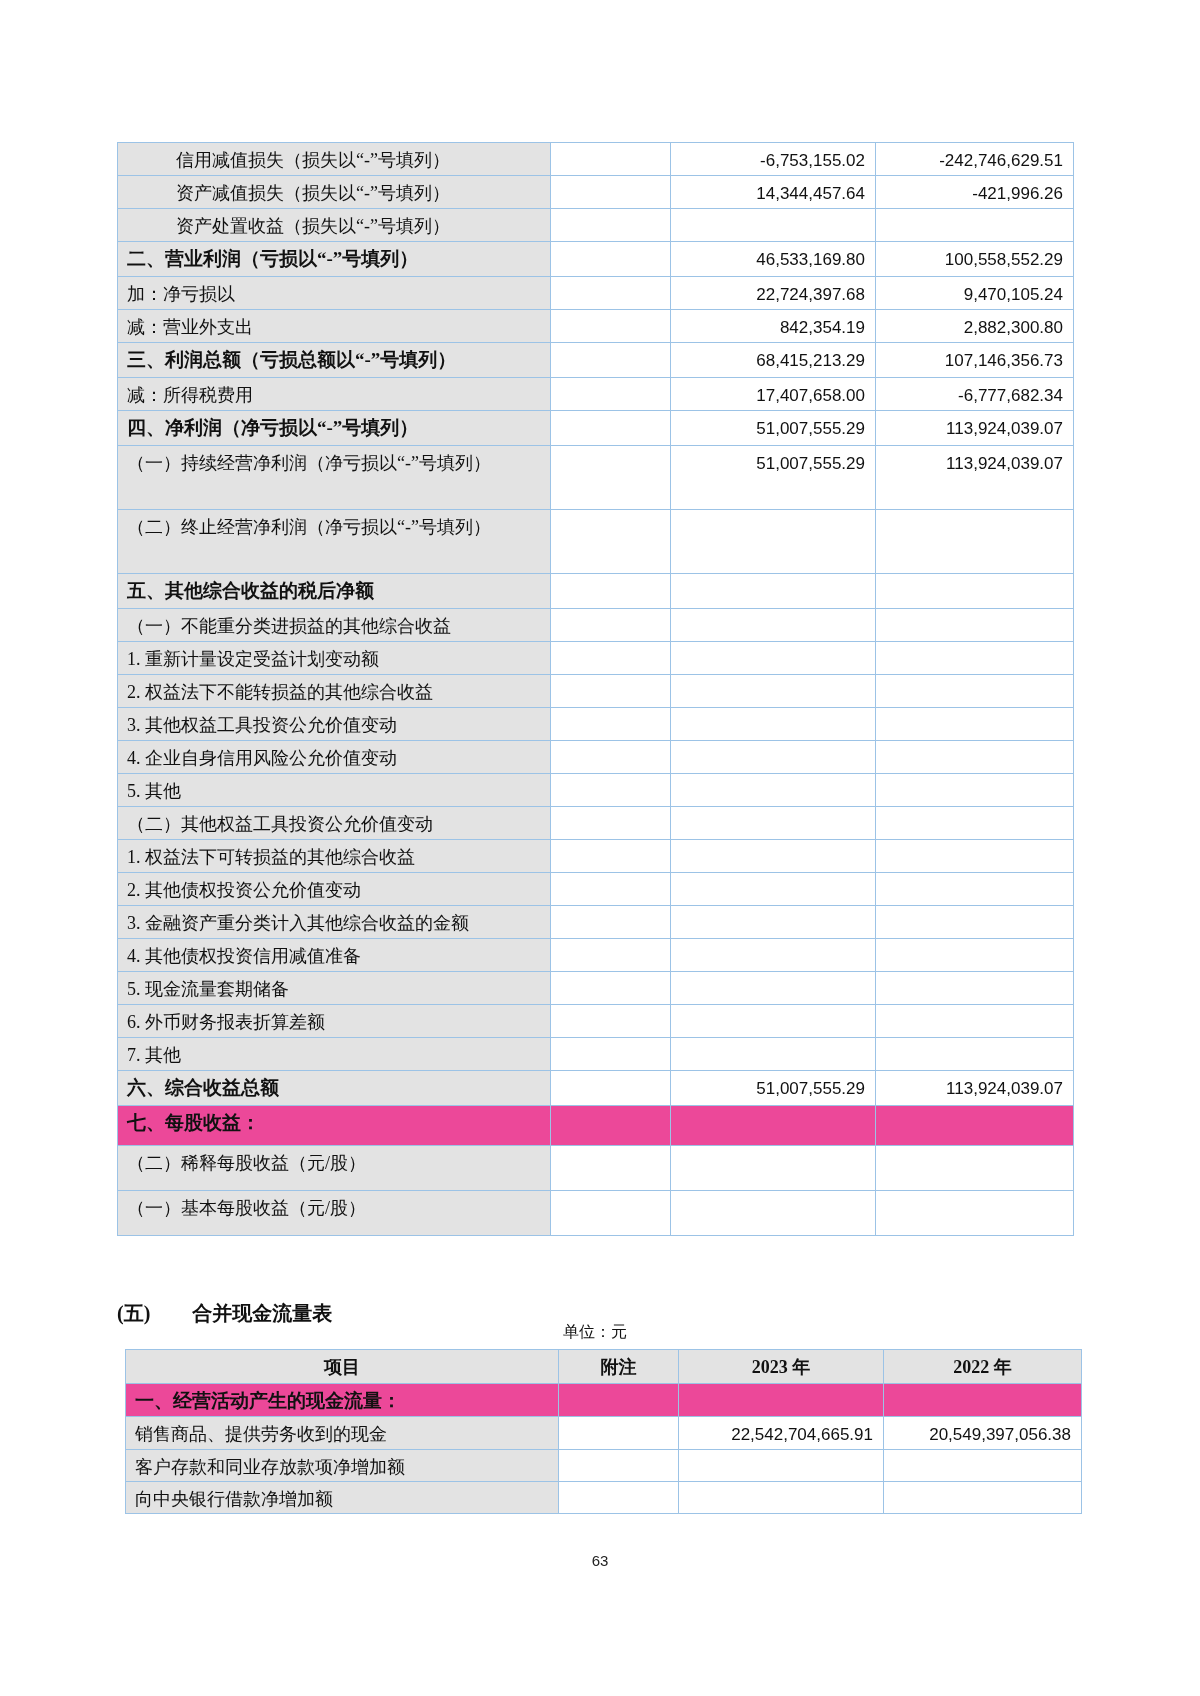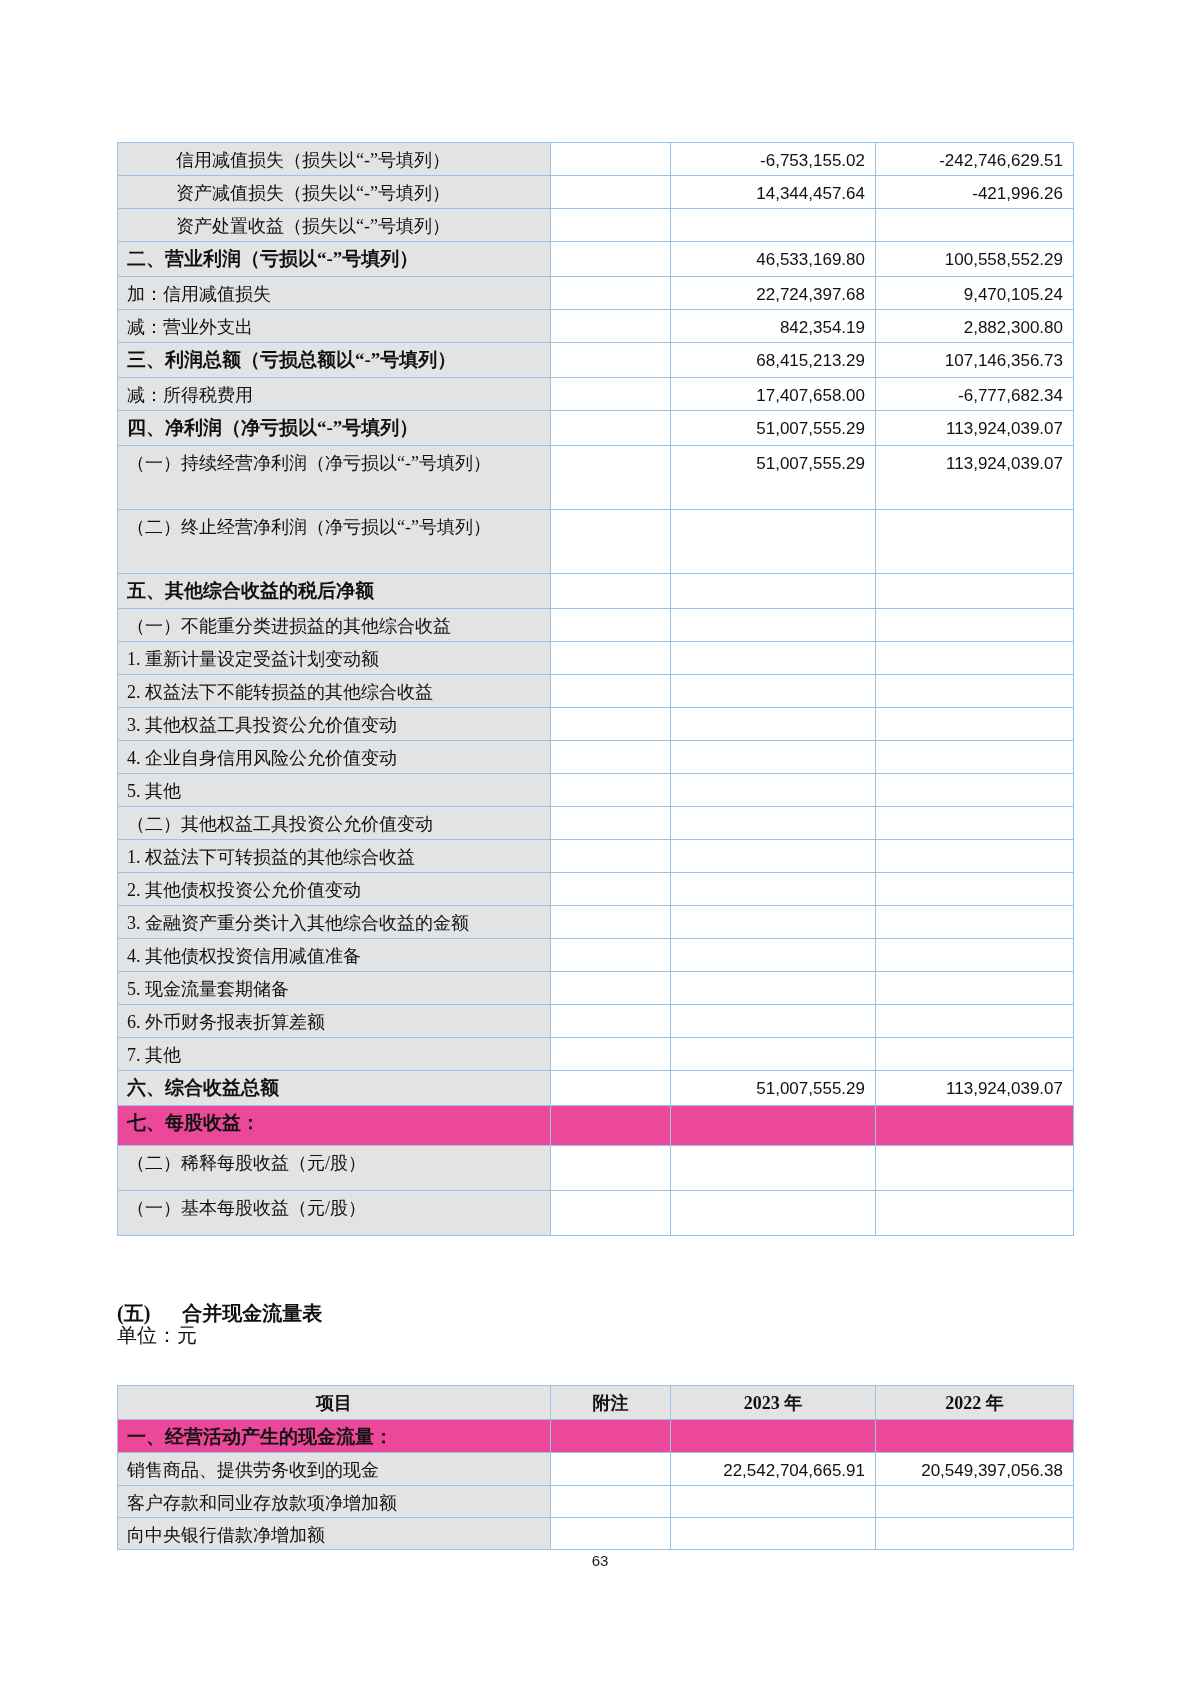--- a/index.html
+++ b/index.html
@@ -20,30 +20,30 @@
   tr.r-indent{height:33px;}
   tr.r-indent td.c-label{padding-left:58px;margin-left:13px;}
   tr.r-two{height:64px;}
   tr.r-two td.c-label{padding-right:56px;}
   tr.r-grayrow td{background:#ec4899;}
   tr.r-epsh{height:40px;}
   tr.r-epsh td.c-label{font-weight:bold;font-size:19px;}
   tr.r-tall{height:45px;}
 
   #income-table{top:142px;}
-  #cashflow-table{top:1385px;}
+  #cashflow-table{top:1349px;margin-left:8px;}
   #cashflow-table th{background:#e3e3e3;font-size:18px;font-weight:bold;text-align:center;
                      height:34px;vertical-align:middle;padding:0;}
   #cashflow-table tr.r-normal{height:32px;}
   #cashflow-table tr.r-bold{height:33px;}
 
   .section-heading{position:absolute;left:117px;top:1300px;width:956px;font-size:20px;font-weight:bold;}
   .section-heading .sec-label{display:inline-block;}
-  .section-heading .sec-title{display:inline-block;margin-left:32px;}
-  .unit-line{position:absolute;left:117px;top:1322px;width:956px;text-align:left;font-size:20px;}
+  .section-heading .sec-title{display:inline-block;margin-left:42px;}
+  .unit-line{position:absolute;left:117px;top:1322px;width:956px;text-align:center;font-size:16px;}
   .page-number{position:absolute;left:0;top:1552px;width:1200px;text-align:center;
                font-family:"Liberation Sans",sans-serif;font-size:15px;color:#222;}
 </style>
 </head>
 <body>
 
 <div class="page">
 
   <table class="fin" id="income-table">
     <colgroup>
@@ -71,21 +71,21 @@
           <td class="c-num"></td>
           <td class="c-num"></td>
         </tr>
         <tr class="r-bold">
           <td class="c-label">二、营业利润（亏损以“-”号填列）</td>
           <td class="c-note"></td>
           <td class="c-num">46,533,169.80</td>
           <td class="c-num">100,558,552.29</td>
         </tr>
         <tr class="r-normal">
-          <td class="c-label">加：信用减值损失</td>
+          <td class="c-label">加：净亏损以</td>
           <td class="c-note"></td>
           <td class="c-num">22,724,397.68</td>
           <td class="c-num">9,470,105.24</td>
         </tr>
         <tr class="r-normal">
           <td class="c-label">减：营业外支出</td>
           <td class="c-note"></td>
           <td class="c-num">842,354.19</td>
           <td class="c-num">2,882,300.80</td>
         </tr>

